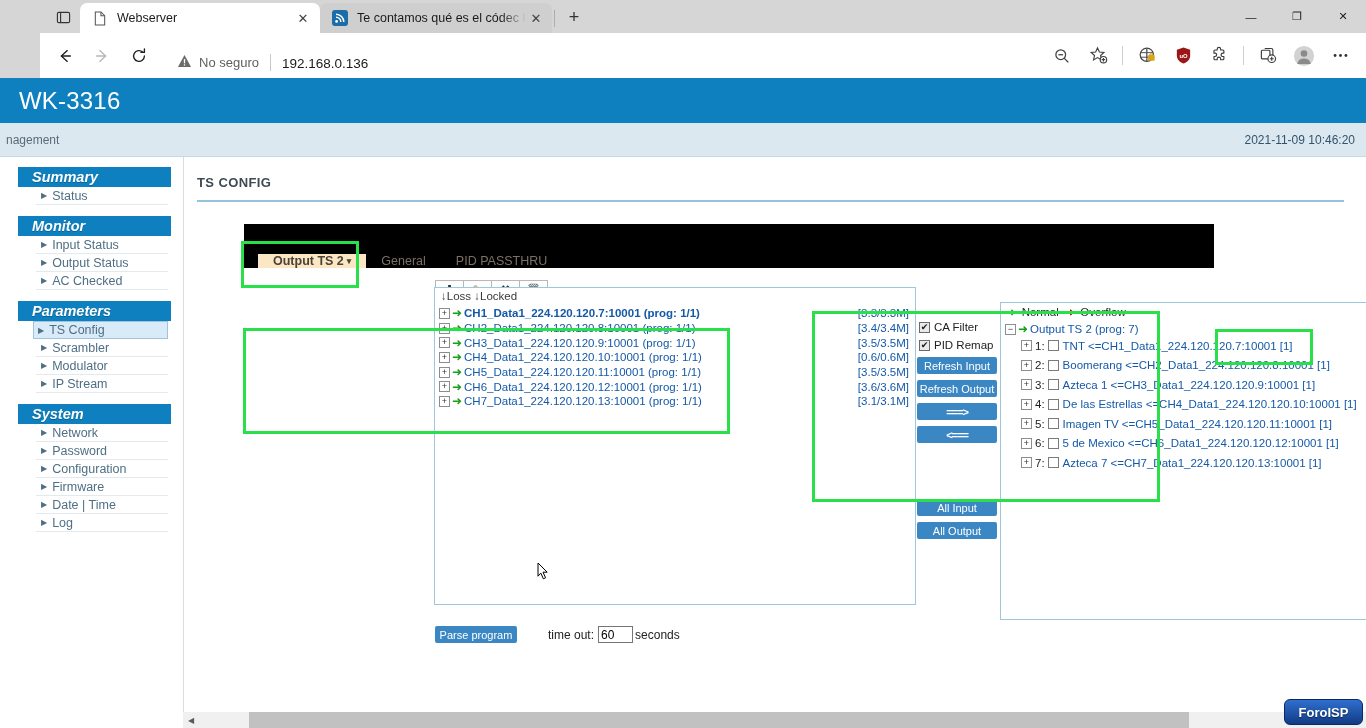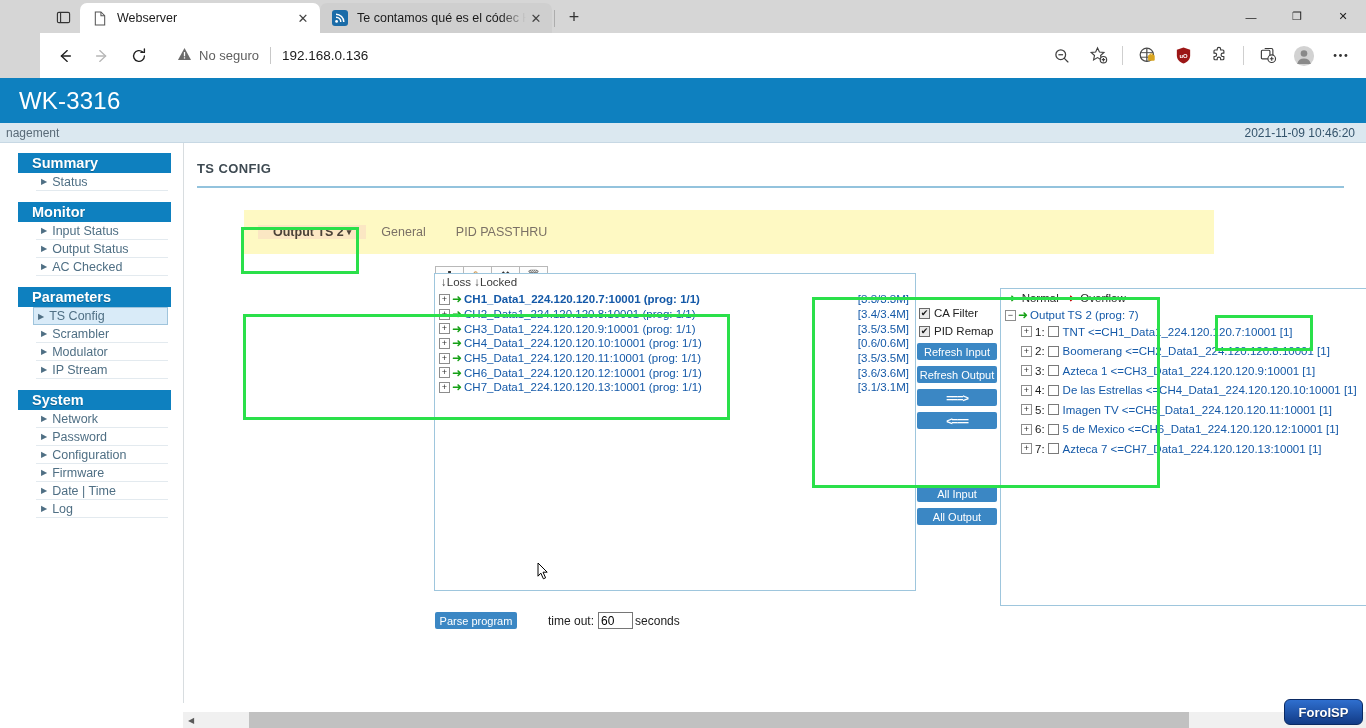--- a/index.html
+++ b/index.html
@@ -38,55 +38,55 @@
             font-size:18px; color:#333; margin-bottom:2px; }
   .win-ctrls { position:absolute; right:0; top:0; height:33px; display:flex; }
   .win-ctrls div { width:46px; height:33px; display:flex; align-items:center; justify-content:center; font-size:11px; color:#222; }
 
   .navbar { height:45px; background:#ffffff; display:flex; align-items:center; padding:0 8px; }
   .navbtn { width:34px; height:34px; border-radius:17px; display:flex; align-items:center;
             justify-content:center; color:#202020; margin-right:3px; }
   .navbtn.disabled { color:#b7b7b7; }
   .omnibox {
     flex:1 1 auto; height:30px; background:#ffffff; border-radius:4px;
-    display:flex; align-items:center; padding:0 10px; margin:0 8px; font-size:13px; color:#222;
+    display:flex; align-items:flex-end; padding:0 10px; margin:0 8px; font-size:13px; color:#222;
   }
   .omni-warn { display:flex; align-items:center; color:#5f5f5f; font-size:13px; }
   .omni-warn .tri { margin-right:7px; }
   .omni-div { width:1px; height:17px; background:#c8c8c8; margin:0 11px; }
   .omni-url { color:#1b1b1b; font-size:13.5px; }
   .tool-icons { display:flex; align-items:center; }
   .tool-icons .ti { width:34px; height:34px; display:flex; align-items:center; justify-content:center; margin:0 1px; }
   .tool-div { width:1px; height:19px; background:#cfcfcf; margin:0 6px; }
 
   
   .page { position:absolute; left:0; top:78px; width:1366px; height:650px; background:#fff; overflow:hidden; }
   .app-header { height:45px; background:#0e80bf; display:flex; align-items:center; }
   .app-header .brand { color:#fff; font-size:24px; margin-left:19px; letter-spacing:.2px; }
-  .sub-header { height:20px; background:#dbe8f0; display:flex; align-items:center; justify-content:space-between;
+  .sub-header { height:34px; background:#dbe8f0; display:flex; align-items:center; justify-content:space-between;
                 border-bottom:1px solid #c7d8e4; }
   .sub-header .crumb { font-size:12px; color:#5a6b78; margin-left:6px; }
   .sub-header .clock { font-size:12px; color:#33536b; margin-right:11px; }
 
   .body-row { display:flex; height:560px; }
   .sidebar { width:183px; flex:0 0 183px; background:#fff; padding-top:10px; }
   .sb-group { background:#0e80bf; color:#fff; font-size:14.5px; font-weight:bold; height:20px;
               display:flex; align-items:center; padding-left:14px; margin:0 12px 0 18px;
-              text-shadow:0 1px 0 rgba(0,0,0,.25); }
+              text-shadow:0 1px 0 rgba(0,0,0,.25);font-style:italic; }
   .sb-gap { height:11px; }
   .sb-item { font-size:12.5px; color:#4f6f84; height:18px; display:flex; align-items:center;
              margin:0 15px 0 36px; border-bottom:1px solid #e3eaef; padding-left:5px; }
   .sb-item .caret { color:#4f6f84; font-size:8px; margin-right:5px; }
   .sb-item.sel { background:#d9ebf8; border:1px solid #9fc4dc; margin-left:33px; padding-left:4px; }
 
   .content { flex:1 1 auto; border-left:1px solid #d8dde0; background:#fff; position:relative; }
   .panel-title { font-size:13px; color:#3e4a52; font-weight:bold; padding:18px 0 0 13px; letter-spacing:.4px; }
   .panel-rule { height:2px; background:#93c3dd; margin:10px 22px 0 13px; }
 
-  .tabbar { margin:22px 0 0 60px; width:970px; height:44px; background:#fef9c3; display:flex; align-items:center; }
+  .tabbar { margin:22px 0 0 60px; width:970px; height:44px; background:#000000; display:flex; align-items:flex-end; }
   .tabbar .pad { width:14px; }
   .ttab { display:flex; align-items:center; padding:0 15px; font-size:12.5px; color:#6b6257; }
   .ttab.sel { background:#fbe7c3; color:#4b4238; font-weight:bold; }
   .ttab.sel2 { background:#fbe7c3; color:#4b4238; font-weight:bold; }
   .ttab.plain { color:#7b7166; }
 
   .work { position:relative; margin:12px 0 0 2px; }
 
   .tb-btns { position:absolute; left:249px; top:0; display:flex; }
   .tb-btns div { width:29px; height:19px; border:1px solid #b8b8b8; background:#fdfdfd; margin-right:-1px;

